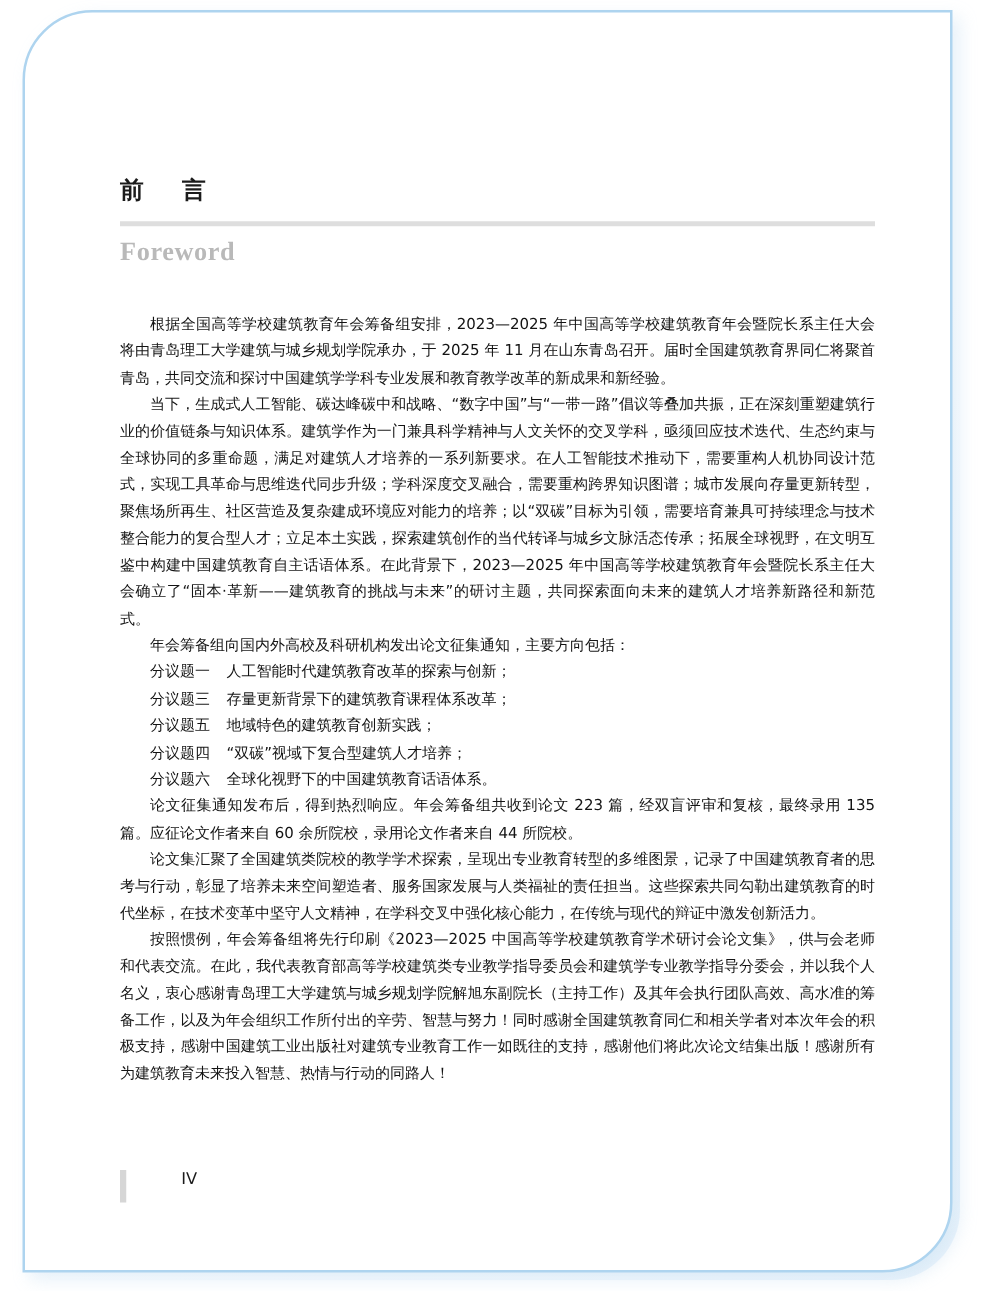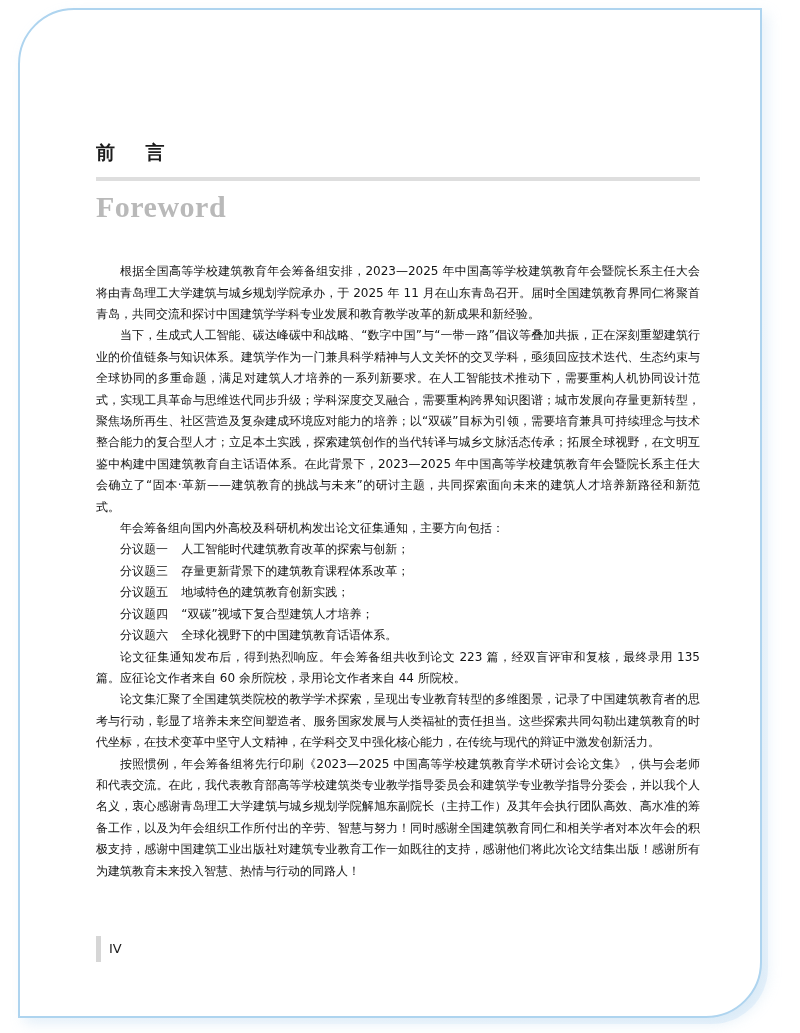--- a/index.html
+++ b/index.html
@@ -67,21 +67,21 @@
   }
   .heading-rule {
     height: 4px;
     background: #dedede;
     width: 604px;
     margin: 0 0 6px 0;
   }
   .heading-en {
     font-family: "Liberation Serif", "DejaVu Serif", serif;
     font-weight: bold;
-    font-size: 30px;
+    font-size: 21px;
     color: #b9b9b9;
     margin: 0;
     line-height: 1.35;
     letter-spacing: 0.5px;
   }
 
   
   .body-copy {
     margin-top: 34px;
     font-size: 12px;
@@ -123,21 +123,22 @@
     margin-top: 2px;
     letter-spacing: 1px;
   }
 
   
   .folio {
     position: absolute;
     left: 96px;
     top: 936px;
     display: flex;
-    align-items: center;
+    align-items: flex-start;
+    gap: 36px;
   }
   .folio-bar {
     width: 5px;
     height: 26px;
     background: #d6d6d6;
     margin-right: 8px;
   }
   .folio-num {
     font-family: "DejaVu Sans", "Liberation Sans", sans-serif;
     font-size: 13px;

